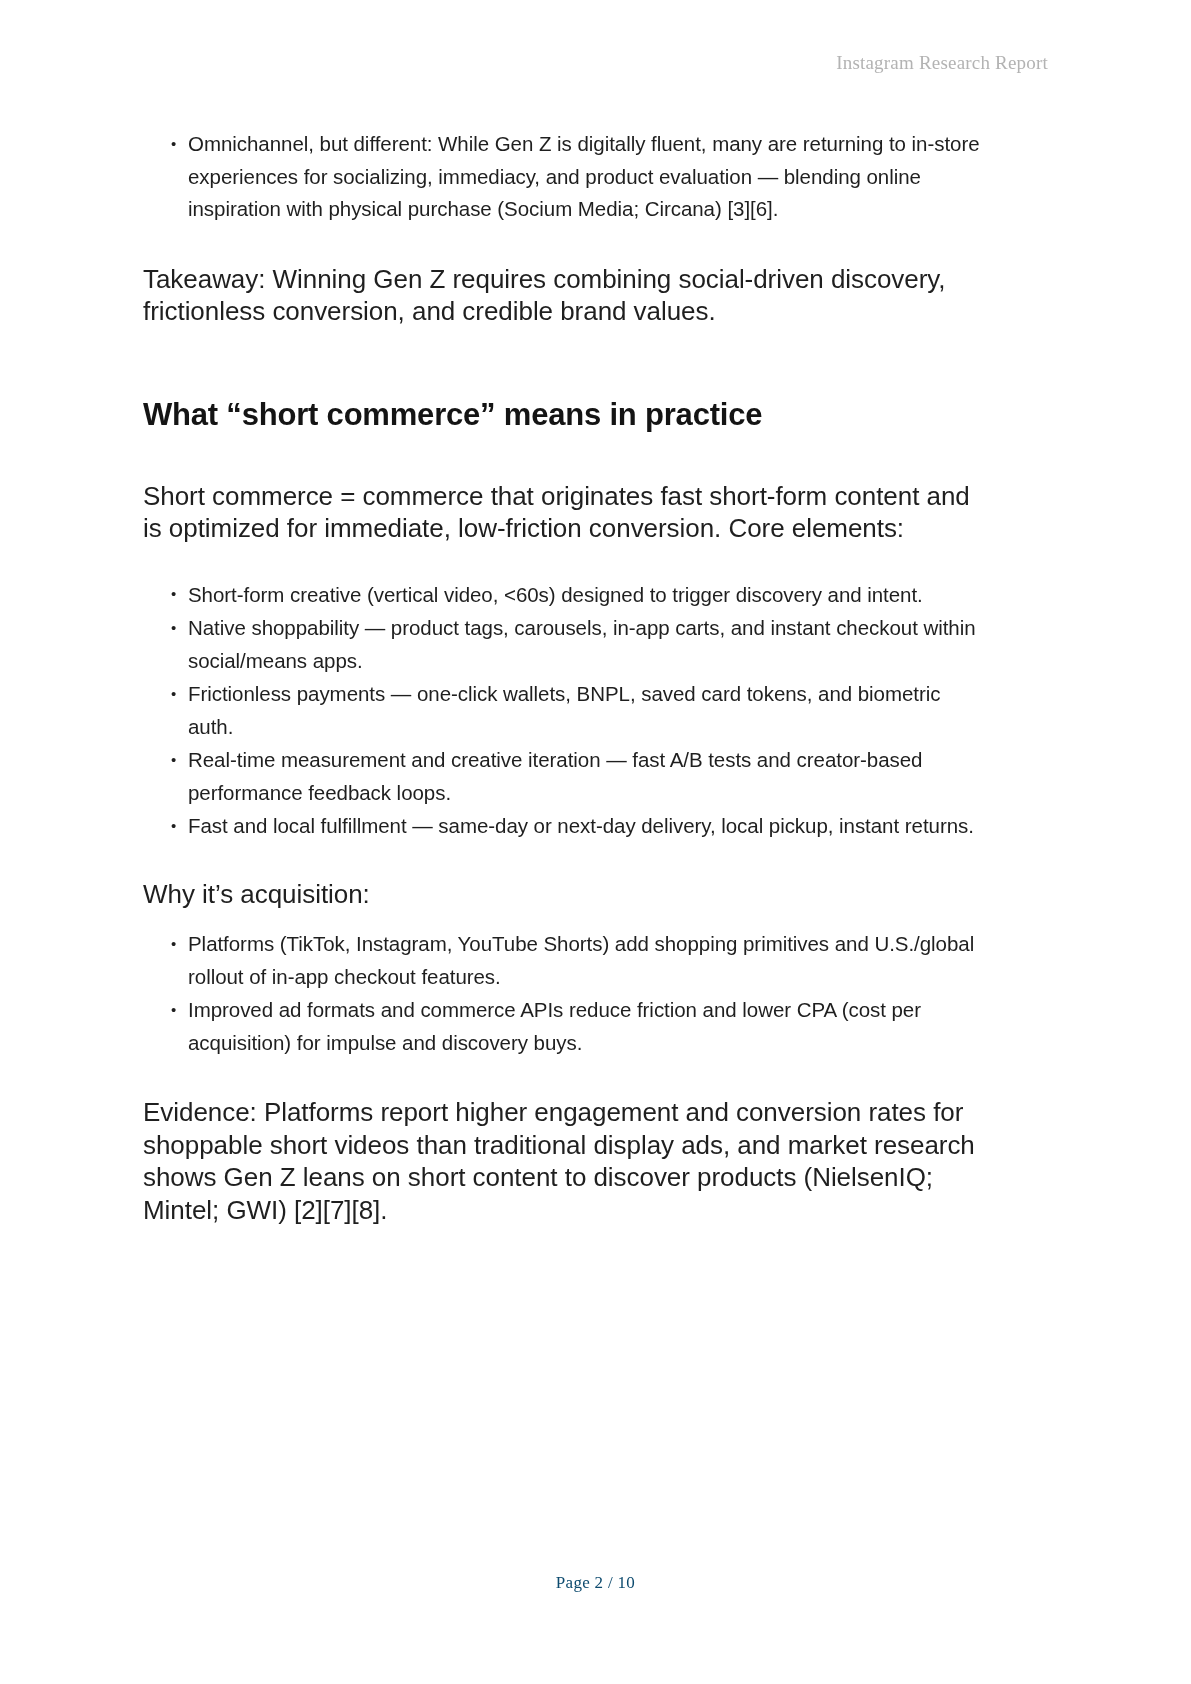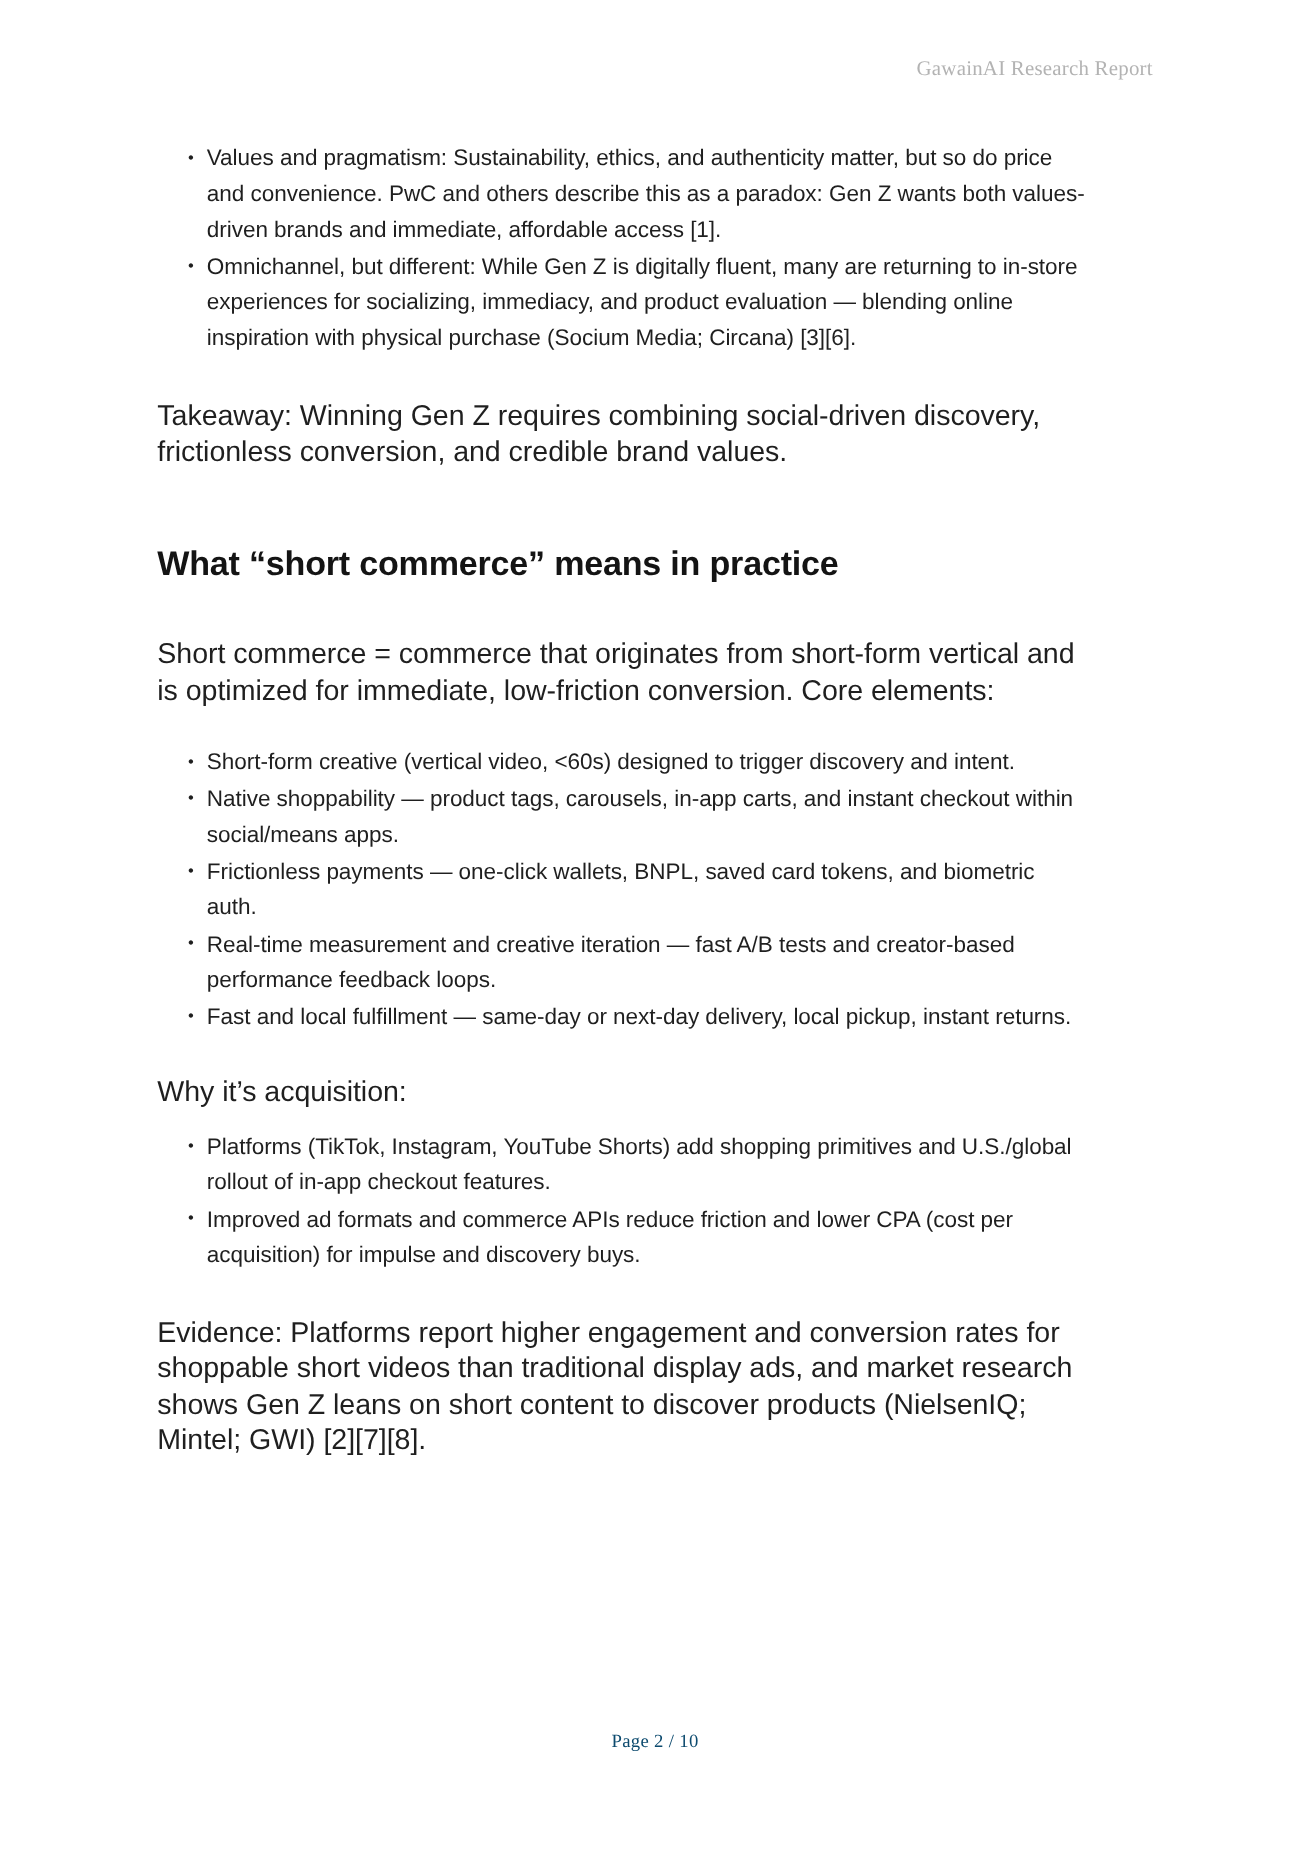--- a/index.html
+++ b/index.html
@@ -120,40 +120,39 @@
     font-size: 17px;
     color: #0c4a6e;
     letter-spacing: 0.3px;
   }
 </style>
 </head>
 <body>
 
 <div class="page">
 
-  <div class="running-header">GawainAI Research Report</div>
+  <div class="running-header">Instagram Research Report</div>
 
   <div class="content">
 
     <ul class="bullets indent">
-      <li>Values and pragmatism: Sustainability, ethics, and authenticity matter, but so do price and convenience. PwC and others describe this as a paradox: Gen Z wants both values-driven brands and immediate, affordable access [1].</li>
       <li>Omnichannel, but different: While Gen Z is digitally fluent, many are returning to in-store experiences for socializing, immediacy, and product evaluation — blending online inspiration with physical purchase (Socium Media; Circana) [3][6].</li>
     </ul>
 
     <div class="sp-after-bullets"></div>
 
     <p class="para">Takeaway: Winning Gen Z requires combining social-driven discovery, frictionless conversion, and credible brand values.</p>
 
     <div class="sp-before-heading"></div>
 
     <h2 class="section-heading">What “short commerce” means in practice</h2>
 
     <div class="sp-after-heading"></div>
 
-    <p class="para">Short commerce = commerce that originates from short-form vertical and is optimized for immediate, low-friction conversion. Core elements:</p>
+    <p class="para">Short commerce = commerce that originates fast short-form content and is optimized for immediate, low-friction conversion. Core elements:</p>
 
     <div class="sp-list-gap"></div>
 
     <ul class="bullets indent">
       <li>Short-form creative (vertical video, &lt;60s) designed to trigger discovery and intent.</li>
       <li>Native shoppability — product tags, carousels, in-app carts, and instant checkout within social/means apps.</li>
       <li>Frictionless payments — one-click wallets, BNPL, saved card tokens, and biometric auth.</li>
       <li>Real-time measurement and creative iteration — fast A/B tests and creator-based performance feedback loops.</li>
       <li>Fast and local fulfillment — same-day or next-day delivery, local pickup, instant returns.</li>
     </ul>

